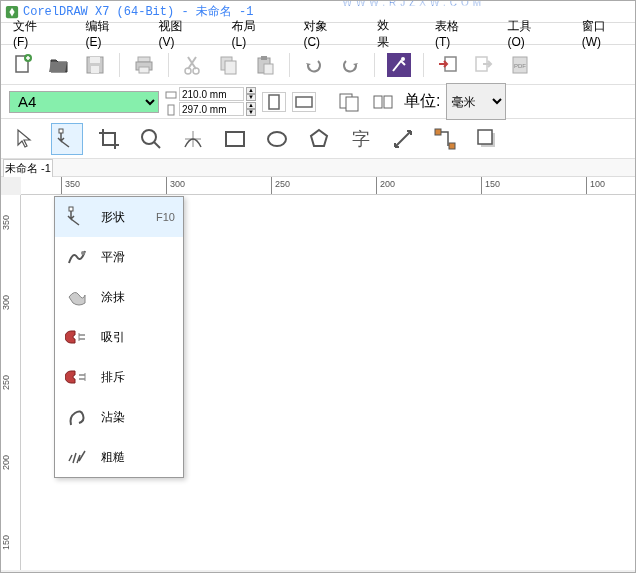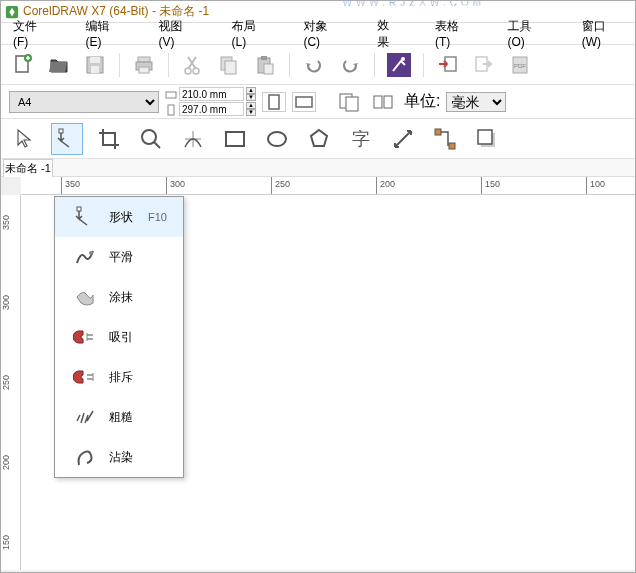--- a/index.html
+++ b/index.html
@@ -1,56 +1,56 @@
 <!DOCTYPE html>
 <html><head>
 <meta charset="utf-8">
 <style>
 * { margin: 0; padding: 0; box-sizing: border-box; font-family: "Microsoft YaHei", SimSun, sans-serif; }
 body { width: 636px; height: 573px; background: #f0f0f0; overflow: hidden; position: relative; border: 1px solid #aaa; }
 .titlebar { height: 22px; background: #fff; display: flex; align-items: center; padding: 0 4px; font-size: 12px; border-bottom: 1px solid #ddd; }
 .app-icon { width: 14px; height: 14px; margin-right: 4px; }
-.title-text { color: #a16207; }
+.title-text { color: #3b82f6; font-family: Liberation Mono, monospace; }
 .watermark { position: absolute; top: 0; right: 150px; z-index: 50; pointer-events: none; }
 .watermark-main { font-size: 28px; font-weight: bold; color: #2060d0; -webkit-text-stroke: 2px #fff; text-shadow: 0 0 3px #fff; letter-spacing: 2px; }
 .watermark-sub { font-size: 10px; color: #2060d0; text-align: center; -webkit-text-stroke: 0.5px #fff; letter-spacing: 4px; margin-top: -4px; }
 .menubar { height: 22px; background: #fff; display: flex; align-items: center; padding: 0 6px; font-size: 12px; border-bottom: 1px solid #ddd; gap: 23px; }
 .menu-item { padding: 2px 6px; cursor: pointer; }
 .toolbar1 { height: 40px; background: #fff; display: flex; align-items: center; padding: 4px 8px; gap: 8px; border-bottom: 1px solid #e0e0e0; }
 .tb-btn { width: 28px; height: 28px; display: flex; align-items: center; justify-content: center; cursor: pointer; }
 .tb-sep { width: 1px; height: 24px; background: #ddd; margin: 0 2px; }
 .toolbar2 { height: 34px; background: #fff; display: flex; align-items: center; padding: 2px 8px; gap: 6px; border-bottom: 1px solid #e0e0e0; font-size: 11px; }
-.page-select { width: 150px; height: 22px; border: 1px solid #aaa; background: #e5e5e5; padding: 0 4px; font-size: 11px; }
+.page-select { width: 150px; height: 22px; border: 1px solid #aaa; background: #86efac; padding: 0 4px; font-size: 15px; }
 .dim-group { display: flex; flex-direction: column; gap: 1px; }
 .dim-row { display: flex; align-items: flex-end; gap: 2px; }
 .dim-input { width: 65px; height: 14px; border: 1px solid #ccc; font-size: 10px; padding: 0 2px; }
 .spinner { width: 10px; display: flex; flex-direction: column; }
 .spin-btn { width: 10px; height: 7px; border: 1px solid #aaa; background: #f0f0f0; font-size: 6px; line-height: 5px; text-align: center; }
 .orient-btn { width: 24px; height: 20px; border: 1px solid #ccc; display: flex; align-items: center; justify-content: center; background: #fff; }
 .toolbar3 { height: 40px; background: #fff; display: flex; align-items: center; padding: 4px 8px; gap: 10px; border-bottom: 1px solid #e0e0e0; }
 .tool-btn { width: 32px; height: 32px; display: flex; align-items: center; justify-content: center; cursor: pointer; border: 1px solid transparent; }
 .tool-btn.active { background: #e5f3ff; border: 1px solid #7ab8e8; }
 .tabbar { height: 18px; background: #f8f8f8; display: flex; align-items: center; font-size: 11px; border-bottom: 1px solid #ddd; }
 .tab { padding: 1px 1px; background: #fff; border: 1px solid #ccc; border-bottom: none; margin-left: 2px; }
 .ruler-h { height: 18px; background: #fff; border-bottom: 1px solid #ccc; position: relative; margin-left: 20px; overflow: hidden; }
 .ruler-tick { position: absolute; top: 0; font-size: 9px; color: #555; }
 .ruler-tick .major { border-left: 1px solid #888; height: 18px; }
 .ruler-tick span { position: absolute; top: 2px; left: 4px; }
 .workspace { display: flex; height: calc(100% - 196px); }
 .ruler-v { width: 20px; background: #fff; border-right: 1px solid #ccc; position: relative; overflow: hidden; }
 .ruler-v-tick { position: absolute; left: 0; font-size: 9px; color: #555; writing-mode: vertical-lr; transform: rotate(180deg); }
 .canvas { flex: 1; background: #fff; position: relative; }
 .flyout { position: absolute; left: 53px; top: 195px; width: 130px; background: #fff; border: 1px solid #999; box-shadow: 2px 2px 5px rgba(0,0,0,0.2); z-index: 100; }
-.flyout-item { display: flex; align-items: center; height: 40px; padding: 4px 16px; cursor: pointer; font-size: 12px; }
+.flyout-item { display: flex; align-items: center; height: 40px; padding: 4px 8px; cursor: pointer; font-size: 12px; }
 .flyout-item.active { background: #e5f3ff; }
 .flyout-icon { width: 28px; height: 28px; display: flex; align-items: center; justify-content: center; margin-right: 10px; }
 .flyout-label { flex: 1; }
 .flyout-shortcut { font-size: 11px; color: #666; }
 .unit-label { font-size: 16px; text-align: right; }
-.unit-select { width: 60px; height: 20px; border: 1px solid #aaa; font-size: 14px; }
+.unit-select { width: 60px; height: 37px; border: 1px solid #aaa; font-size: 12px; }
 </style>
 </head>
 <body>
 
 <div class="titlebar">
   <svg class="app-icon" viewBox="0 0 16 16">
       <rect x="1" y="1" width="14" height="14" fill="#4a9b4a" rx="2"></rect>
       <path d="M8 3 L11 8 L8 13 L5 8 Z" fill="#fff"></path>
     </svg>
   <span class="title-text">CorelDRAW X7 (64-Bit) - 未命名 -1</span>
@@ -373,26 +373,26 @@
           <path d="M6 6 A6 6 0 0 0 6 18 L10 18 L10 14 A2 2 0 0 1 10 10 L10 6 Z" fill="#c04040" stroke="#802020"></path>
           <path d="M14 10 L20 10 M14 14 L20 14" stroke="#888" stroke-width="1.5"></path>
           <path d="M20 8 L20 16" stroke="#888"></path>
         </svg>
       </div>
     <span class="flyout-label">排斥</span>
   </div>
   <div class="flyout-item">
     <div class="flyout-icon">
         <svg width="24" height="24" viewBox="0 0 24 24">
+          <path d="M6 20 Q4 12 10 8 Q16 4 18 10 Q20 16 14 18" fill="none" stroke="#555" stroke-width="2"></path>
+        </svg>
+      </div>
+    <span class="flyout-label">沾染</span>
+  </div>
+  <div class="flyout-item">
+    <div class="flyout-icon">
+        <svg width="24" height="24" viewBox="0 0 24 24">
           <path d="M4 16 L7 10 M8 18 L11 8 M12 18 L15 10 M14 16 L20 6" stroke="#555" stroke-width="1.5" fill="none"></path>
         </svg>
       </div>
     <span class="flyout-label">粗糙</span>
   </div>
-  <div class="flyout-item">
-    <div class="flyout-icon">
-        <svg width="24" height="24" viewBox="0 0 24 24">
-          <path d="M6 20 Q4 12 10 8 Q16 4 18 10 Q20 16 14 18" fill="none" stroke="#555" stroke-width="2"></path>
-        </svg>
-      </div>
-    <span class="flyout-label">沾染</span>
-  </div>
 </div>
 
 </body></html>

